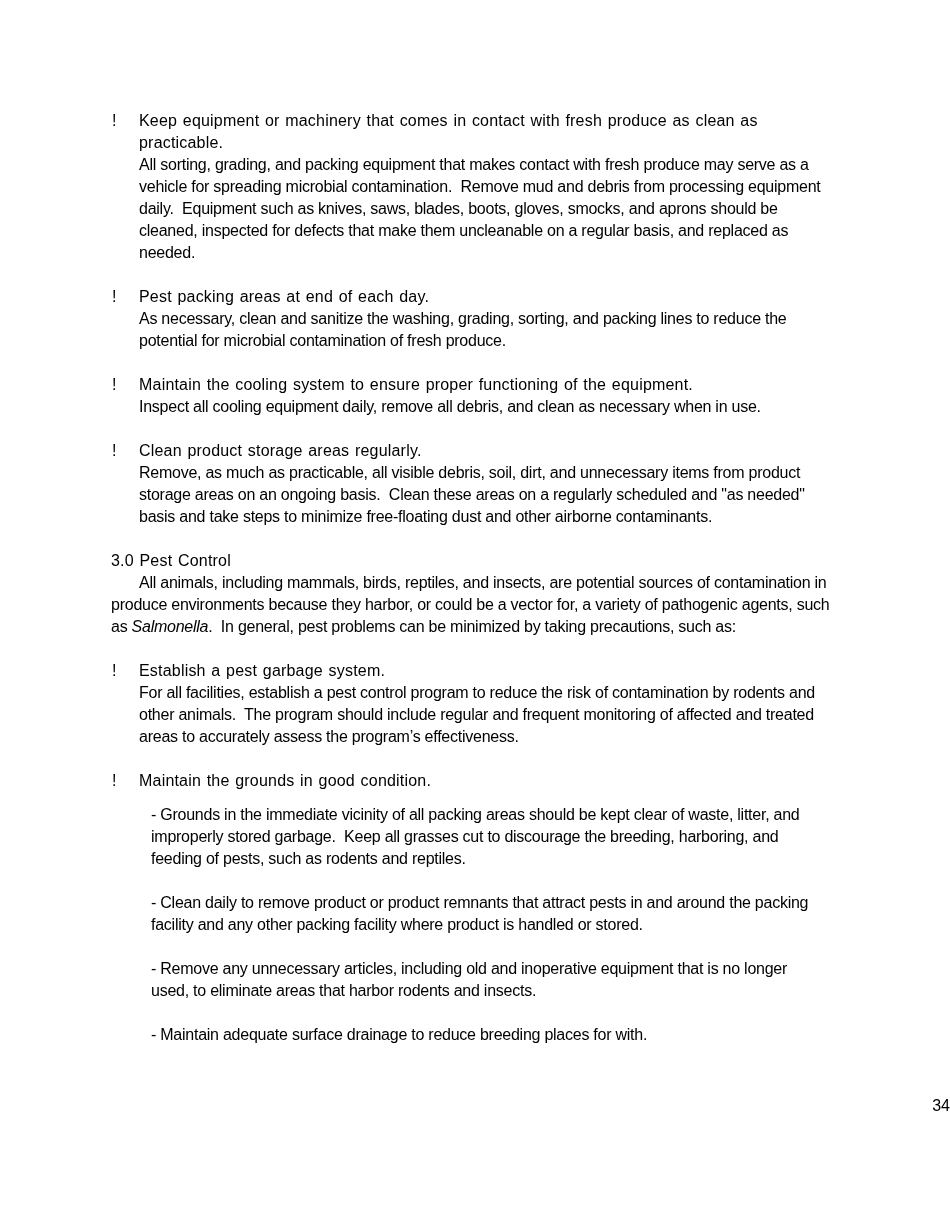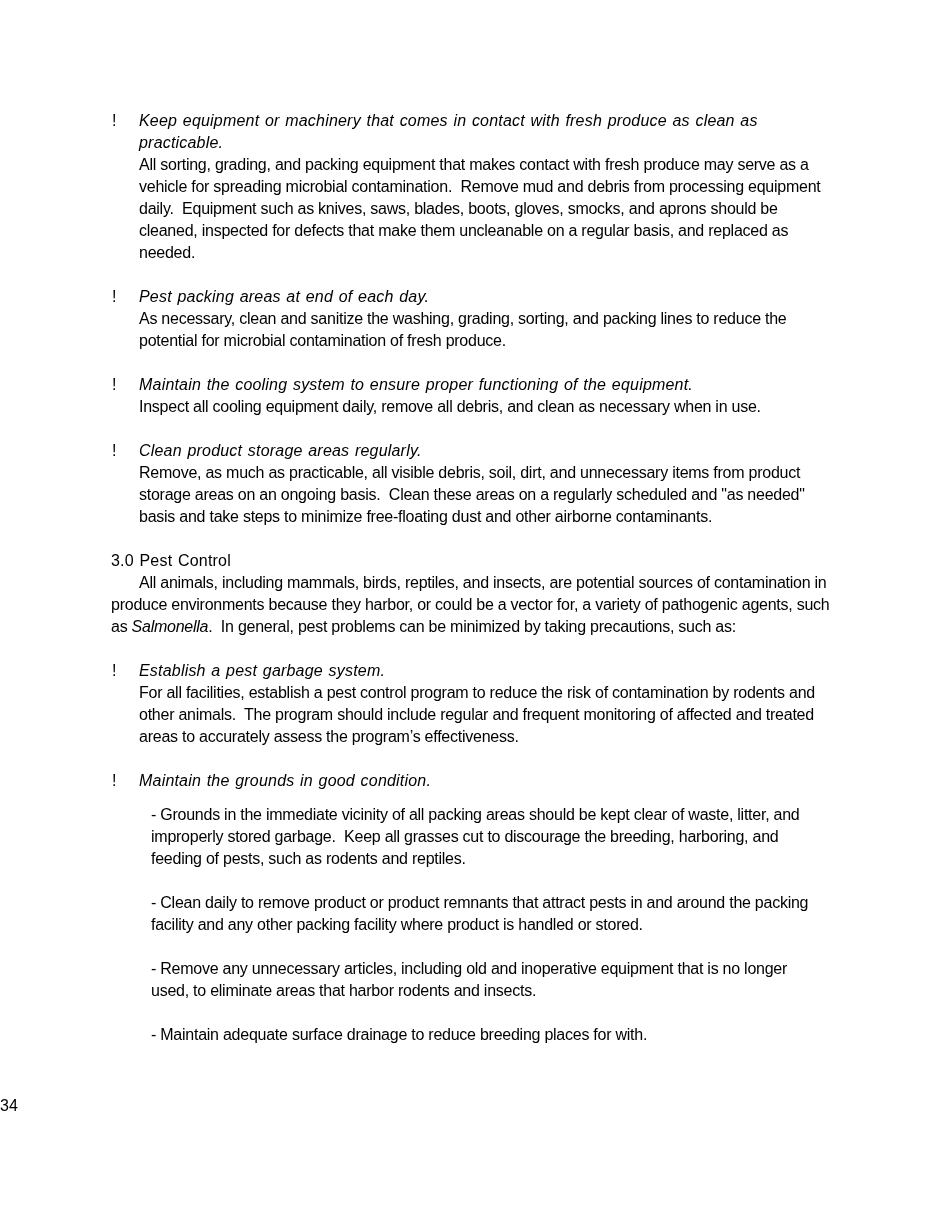--- a/index.html
+++ b/index.html
@@ -32,21 +32,20 @@
   .bullet-marker {
     position: absolute;
     left: 1px;
     top: 0;
     letter-spacing: 0;
   }
   .b-head {
     letter-spacing: 0.2px;
     word-spacing: 1px;
     white-space: pre-wrap;
-    font-style: italic;
   }
   .b-body, .sub-para {
     letter-spacing: -0.25px;
     white-space: pre-wrap;
   }
   .sub-para { margin: 12px; }
   .sub-para + .sub-para { margin-top: 22px; }
   .section-block { margin: 13px 0 22px 0; }
   .section-heading {
     letter-spacing: 0.2px;
@@ -57,21 +56,21 @@
     text-indent: 28px;
     letter-spacing: -0.25px;
     white-space: pre-wrap;
   }
   .section-intro i { }
   .page-footer {
     position: absolute;
     left: 0;
     top: 1095px;
     width: 100%;
-    text-align: left;
+    text-align: right;
   }
 </style>
 </head>
 <body>
 
 <div class="page">
   <main class="content">
 
     <section class="bullet-block">
       <span class="bullet-marker">!</span>

